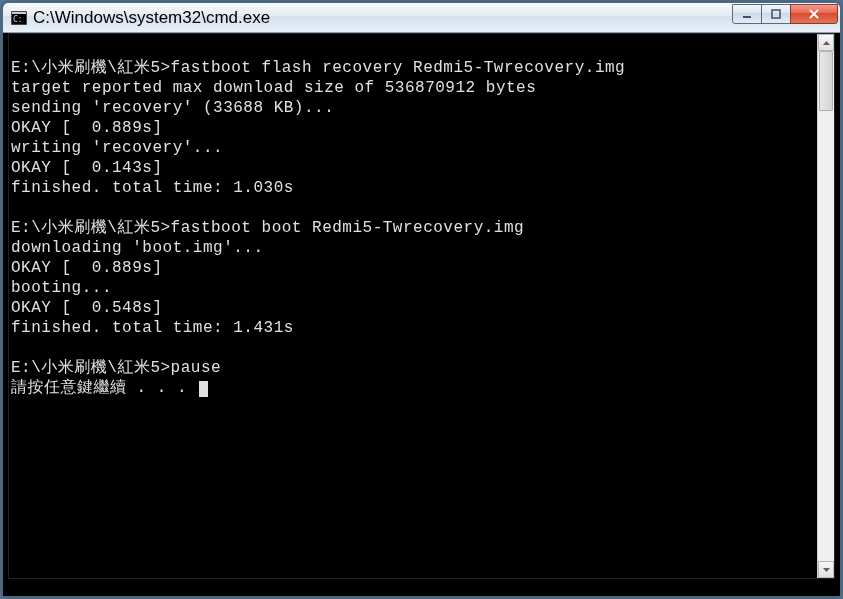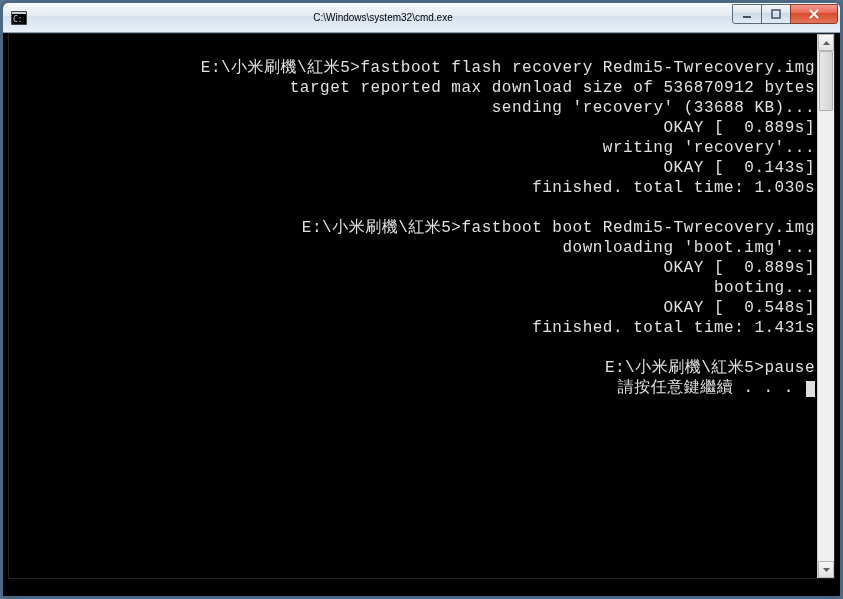--- a/index.html
+++ b/index.html
@@ -35,25 +35,24 @@
   .titlebar-icon {
     width: 16px;
     height: 16px;
     margin: 0 6px 0 8px;
     display: flex;
     align-items: center;
     justify-content: center;
   }
   .titlebar-icon svg { width: 16px; height: 14px; }
   .titlebar-title {
-    font-size: 10px;
+    font-size: 17px;
     color: #000;
     flex: 1;
     white-space: nowrap;
-    text-align: center;
   }
   .win-controls {
     display: flex;
     height: 22px;
     margin-right: 2px;
     margin-top: -6px;
   }
   .win-btn {
     width: 30px;
     height: 20px;
@@ -75,21 +74,20 @@
     color: #fff;
   }
   .win-btn svg { display: block; }
   .client {
     flex: 1;
     background: #c4b5fd;
     display: flex;
     position: relative;
     margin: 0 5px 17px 5px;
     border: 1px solid #222;
-    text-align: right;
   }
   .terminal {
     flex: 1;
     background: #000;
     color: #e0e0e0;
     font-family: "NSimSun","SimSun","MingLiU","Consolas","Courier New",monospace;
     font-size: 16px;
     line-height: 20px;
     padding: 4px 2px;
     white-space: pre;

